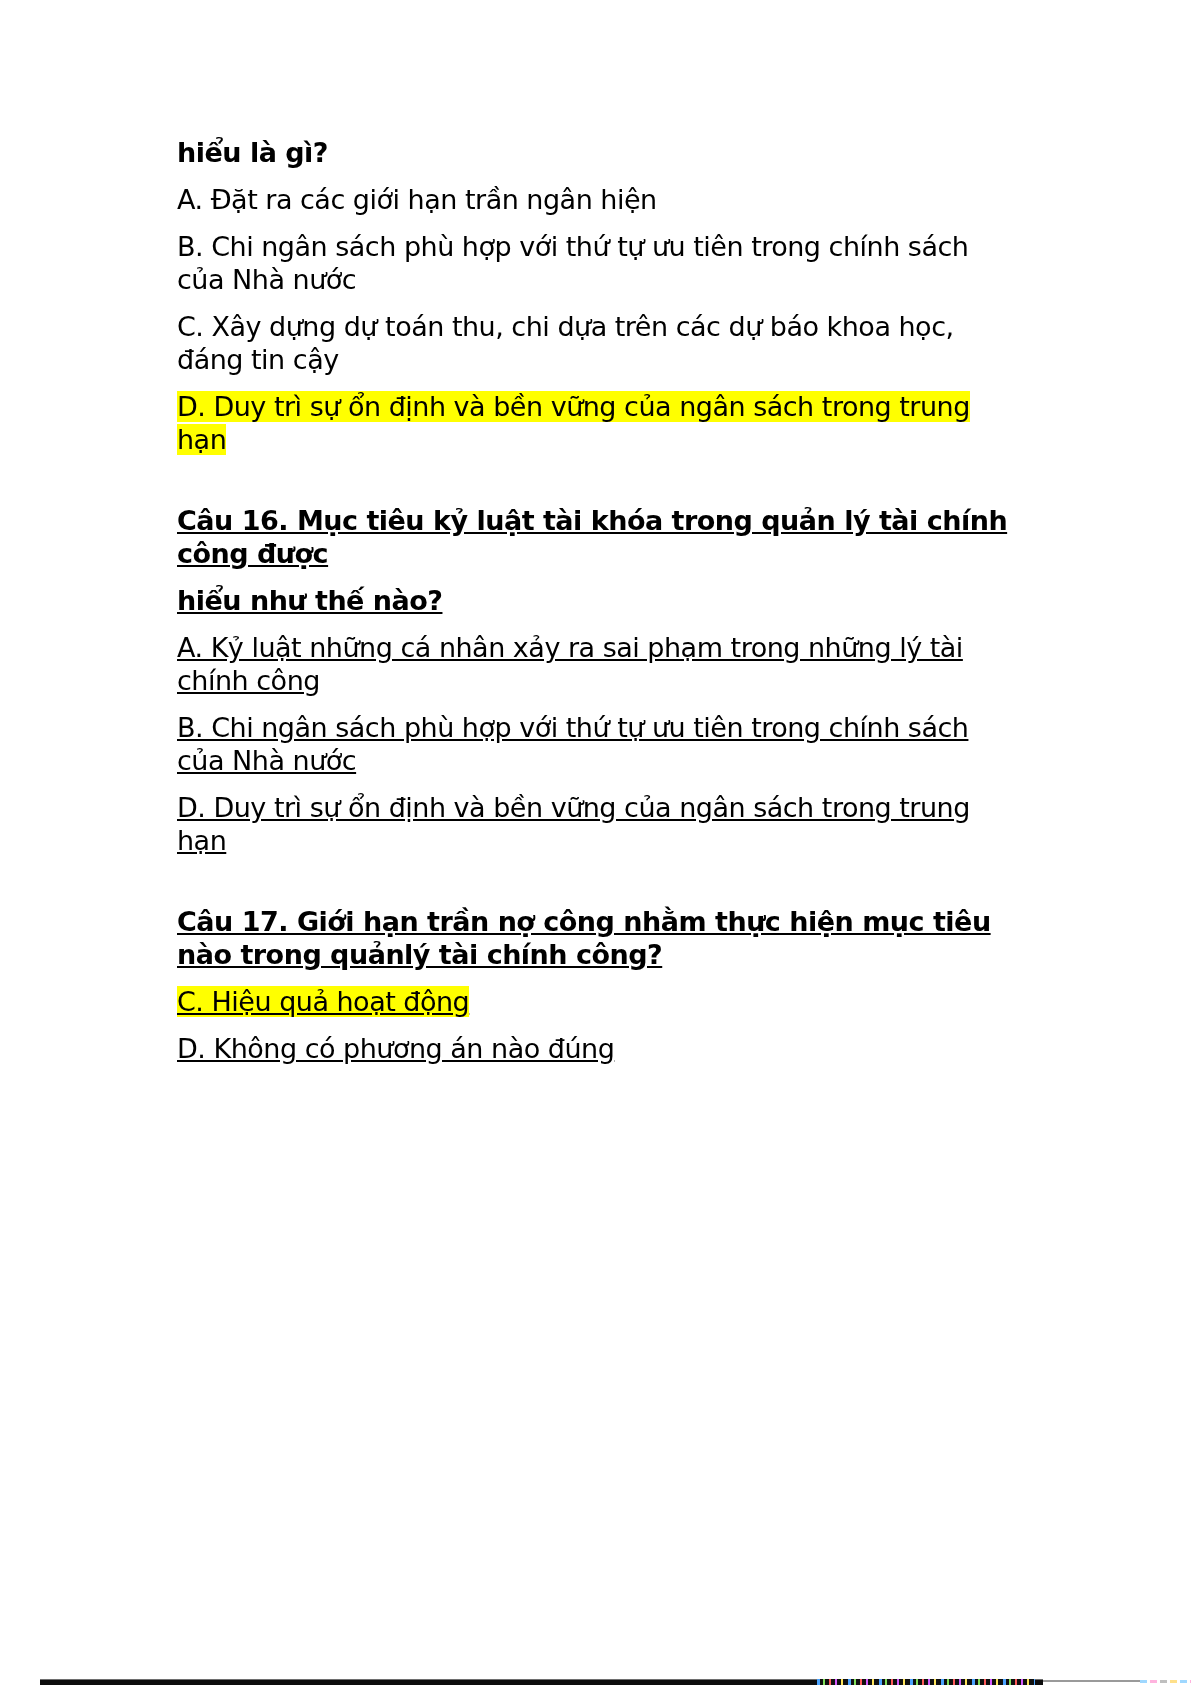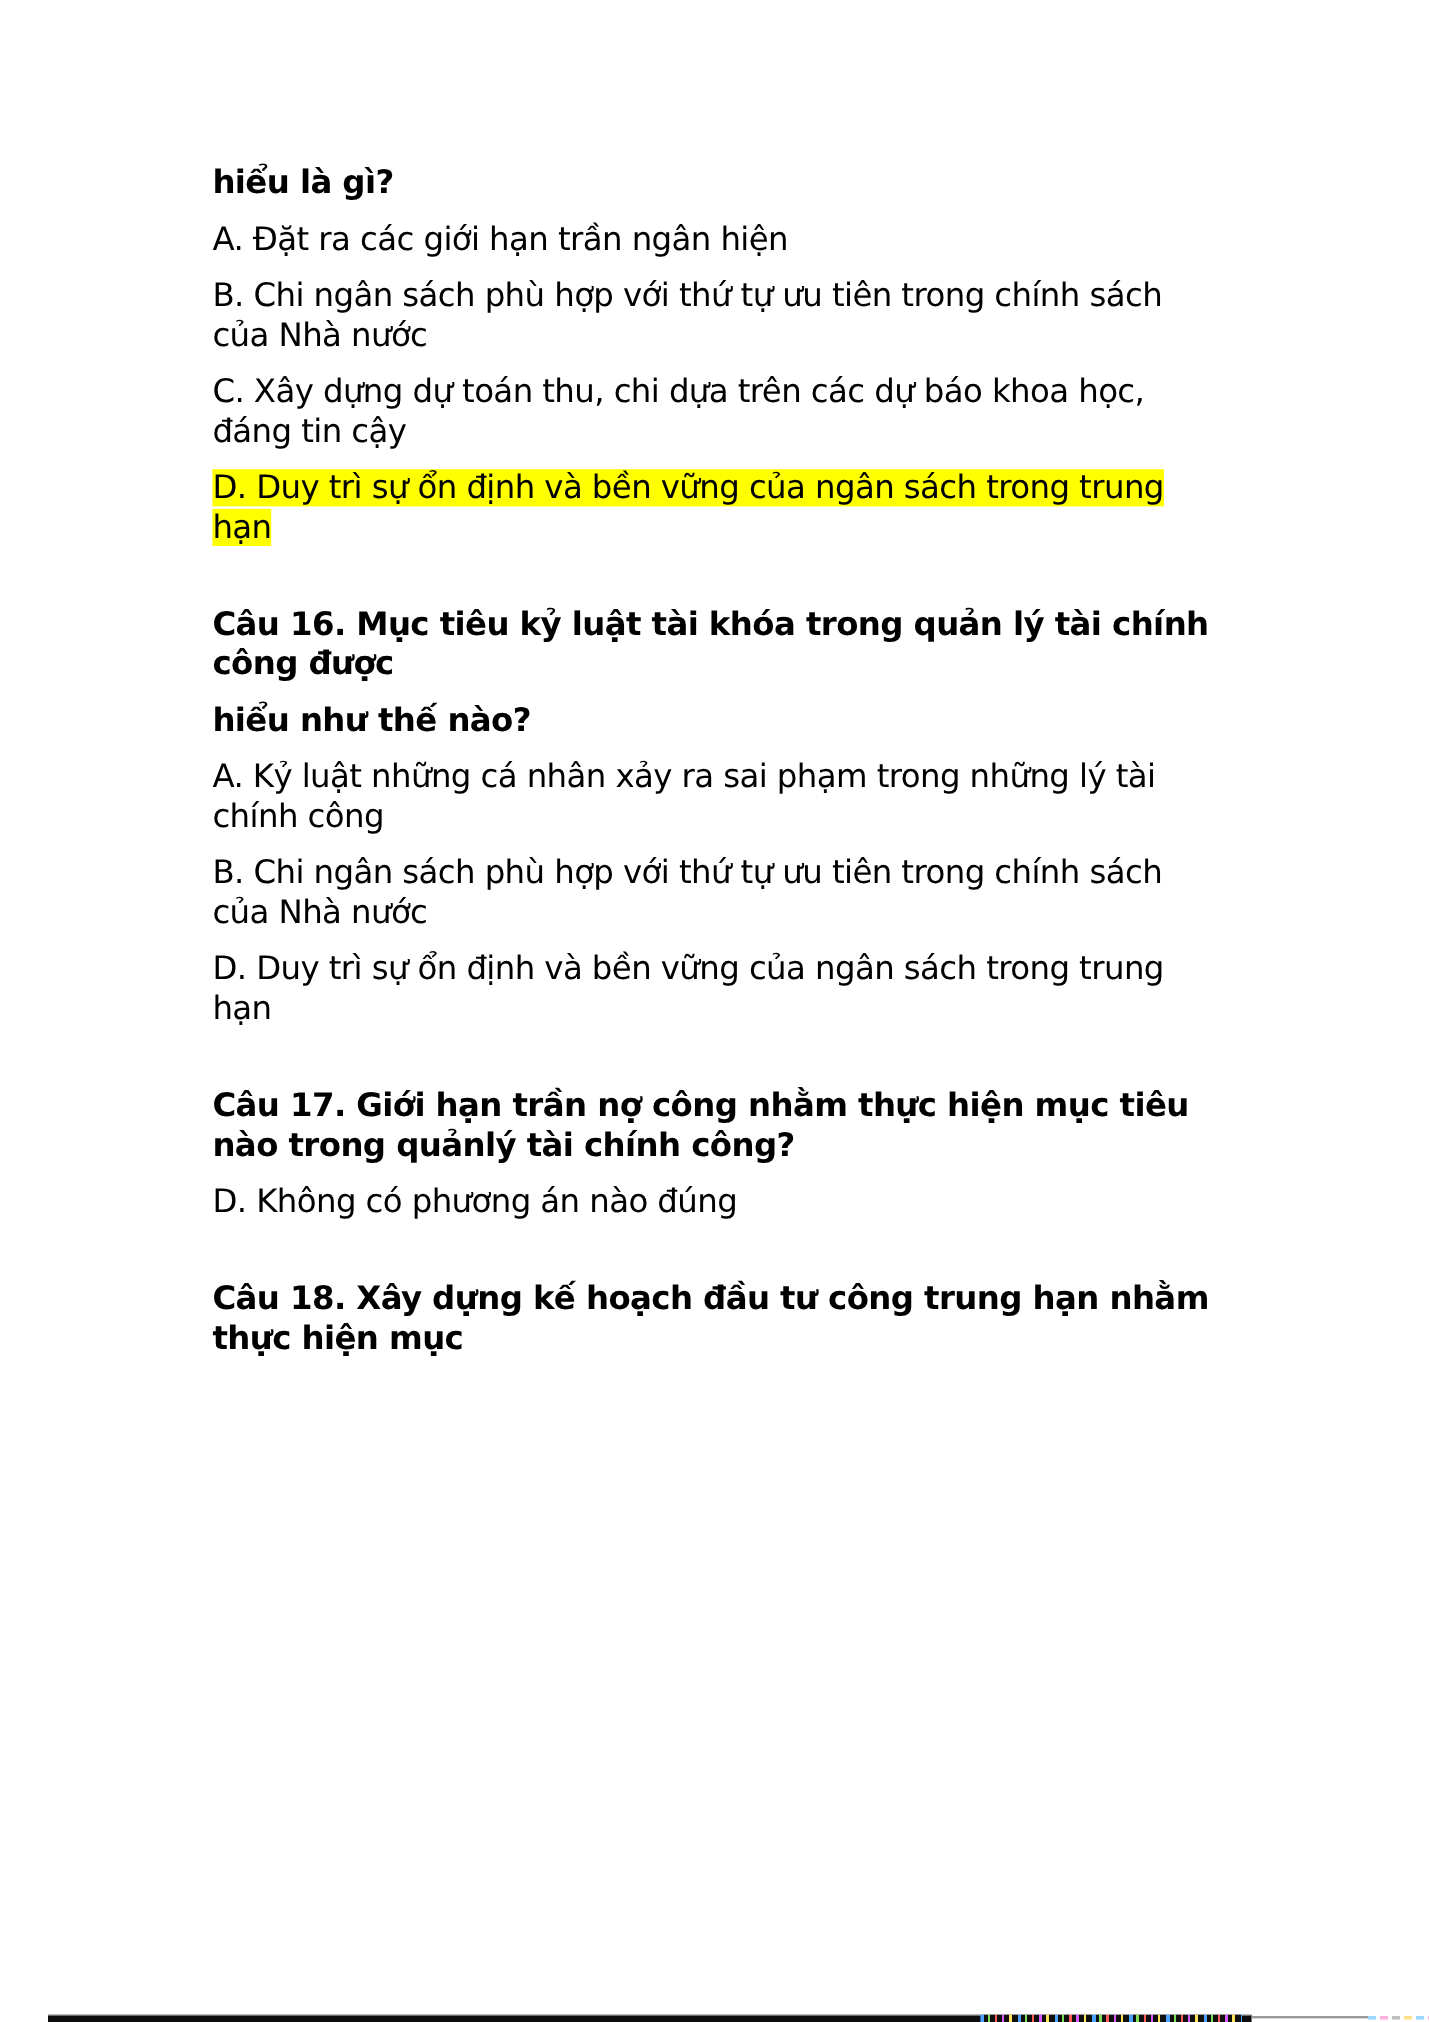--- a/index.html
+++ b/index.html
@@ -24,21 +24,21 @@
   }
   .doc p {
     margin: 0 0 14px 0;
     font-size: 27px;
     line-height: 33px;
     letter-spacing: -0.5px;
     white-space: pre-line;
     color: var(--page-fg, #000000);
   }
   .doc p.qtitle { font-weight: bold; }
-  .qblock + .qblock { margin-top: 48px; }
+  .qblock + .qblock { margin-top: 48px; text-decoration: underline; }
   mark.hl {
     background: var(--hl, #ffff00);
     color: inherit;
     padding: 0;
   }
   
   .footer-bar {
     position: absolute;
     left: 0; right: 0; bottom: 0;
     height: 7px;
@@ -104,27 +104,24 @@
 chính công</p>
       <p class="opt">B. Chi ngân sách phù hợp với thứ tự ưu tiên trong chính sách
 của Nhà nước</p>
       <p class="opt">D. Duy trì sự ổn định và bền vững của ngân sách trong trung
 hạn</p>
     </section>
 
     <section class="qblock">
       <p class="qtitle">Câu 17. Giới hạn trần nợ công nhằm thực hiện mục tiêu
 nào trong quảnlý tài chính công?</p>
+      <p class="opt"><mark class="hl">C. Hiệu quả hoạt động</mark></p>
       <p class="opt">D. Không có phương án nào đúng</p>
     </section>
 
-    <section class="qblock">
-      <p class="qtitle">Câu 18. Xây dựng kế hoạch đầu tư công trung hạn nhằm
-thực hiện mục</p>
-    </section>
 
   </main>
 
   <div class="footer-bar">
     <div class="bar-black"></div>
     <div class="bar-colors"></div>
     <div class="bar-grayline"></div>
     <div class="bar-dashes"></div>
   </div>
 

